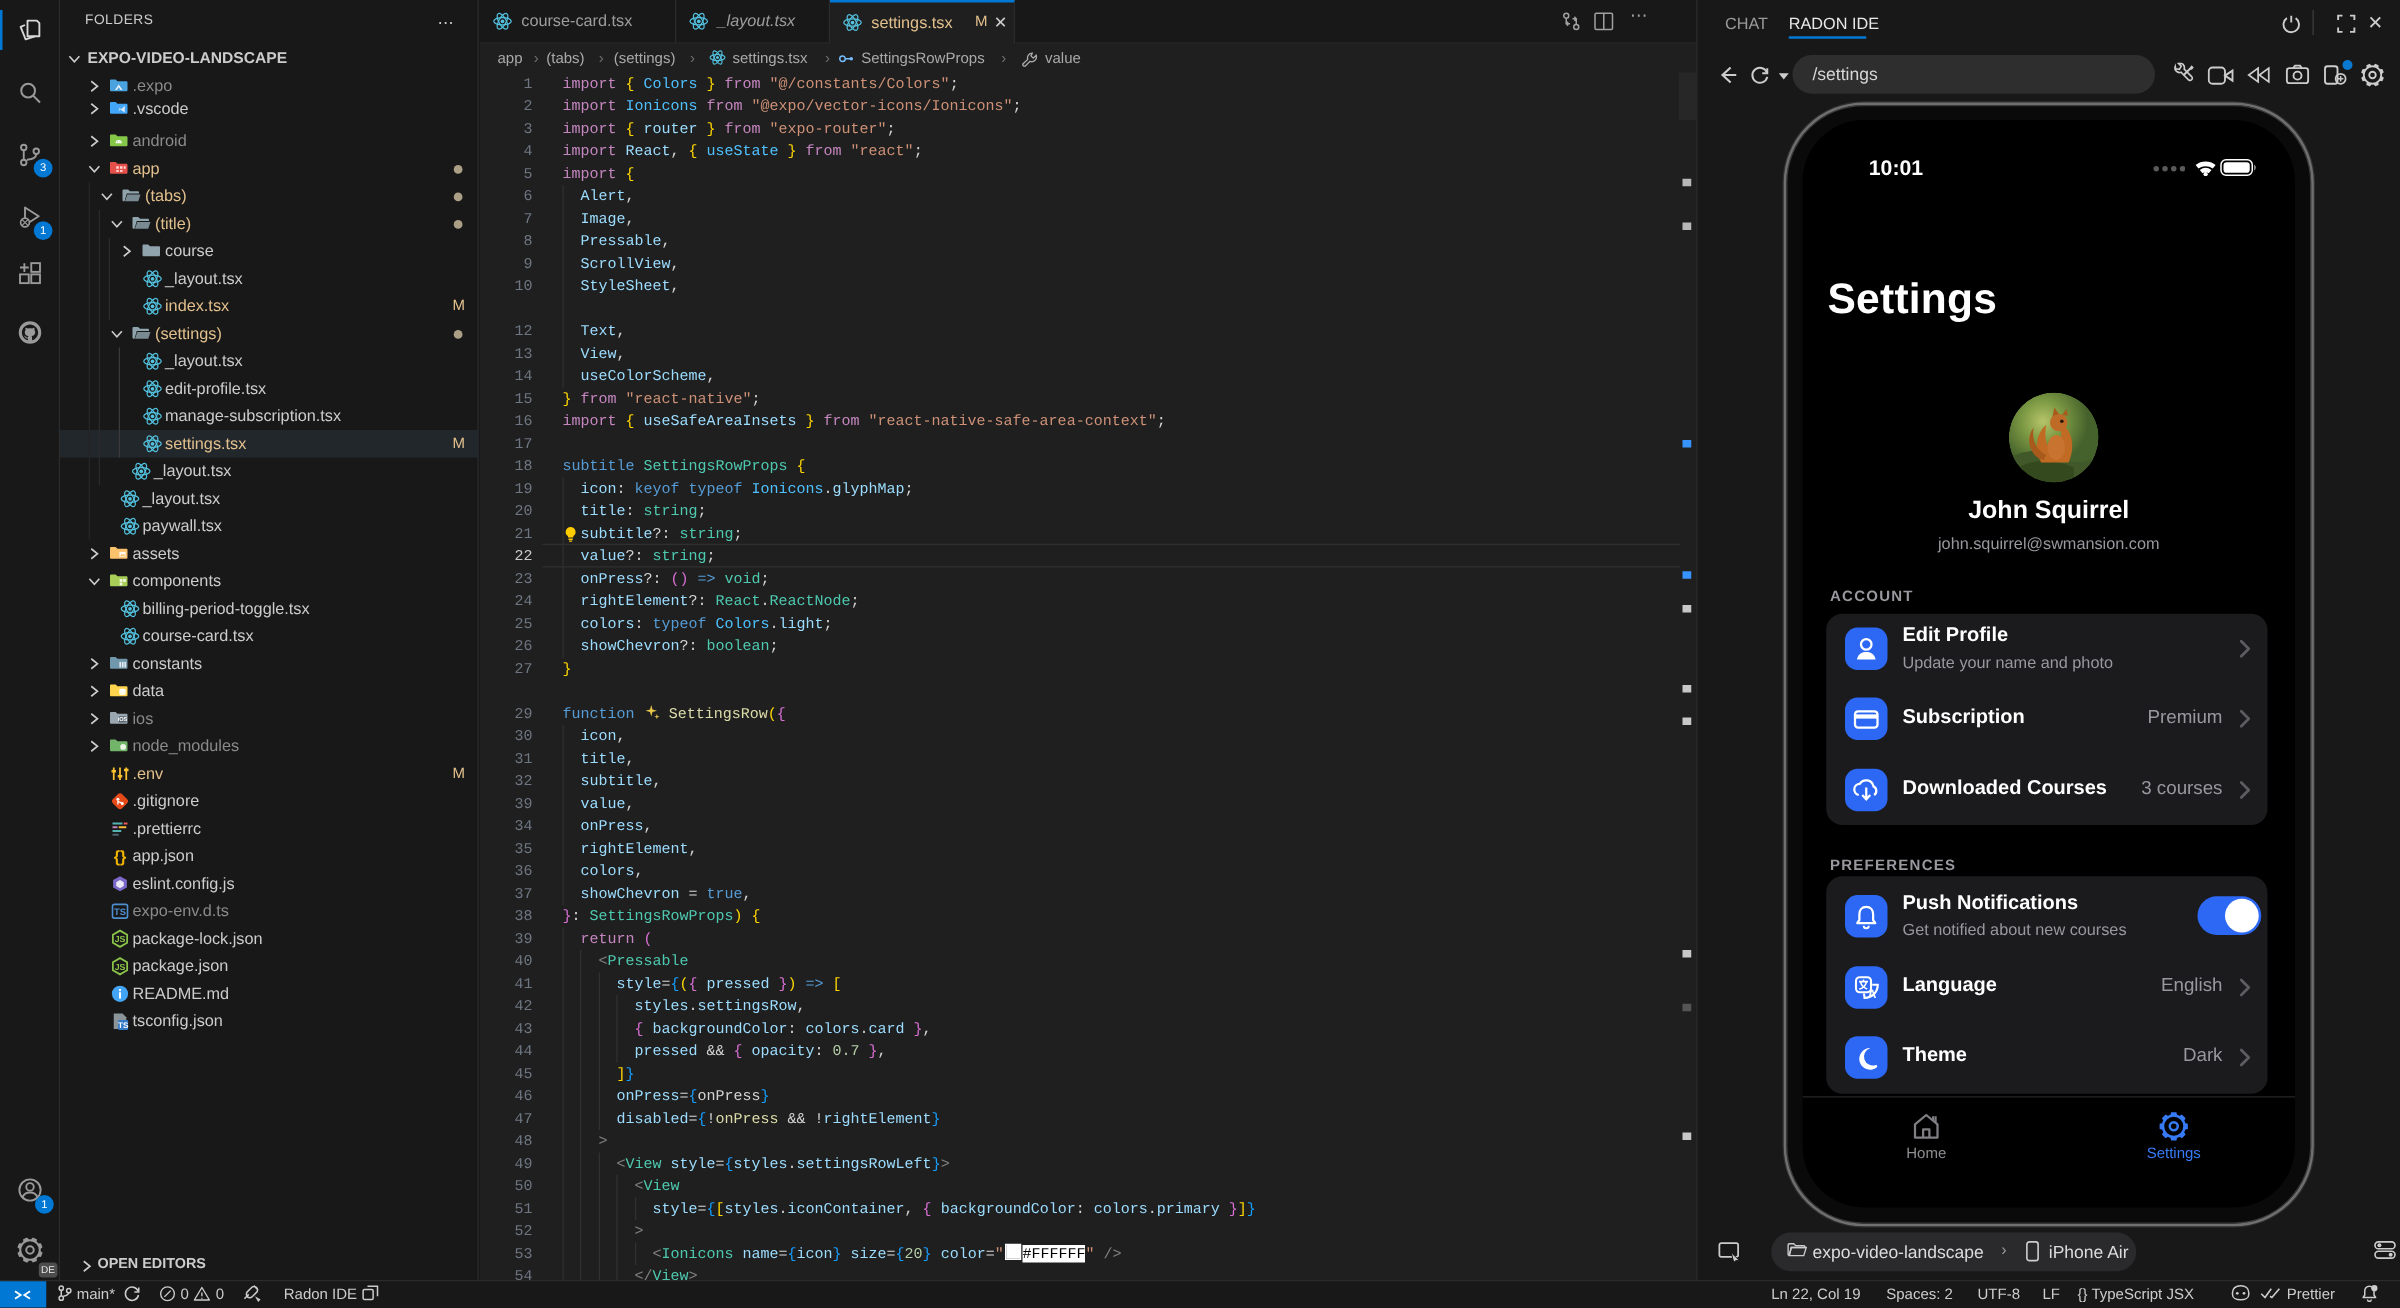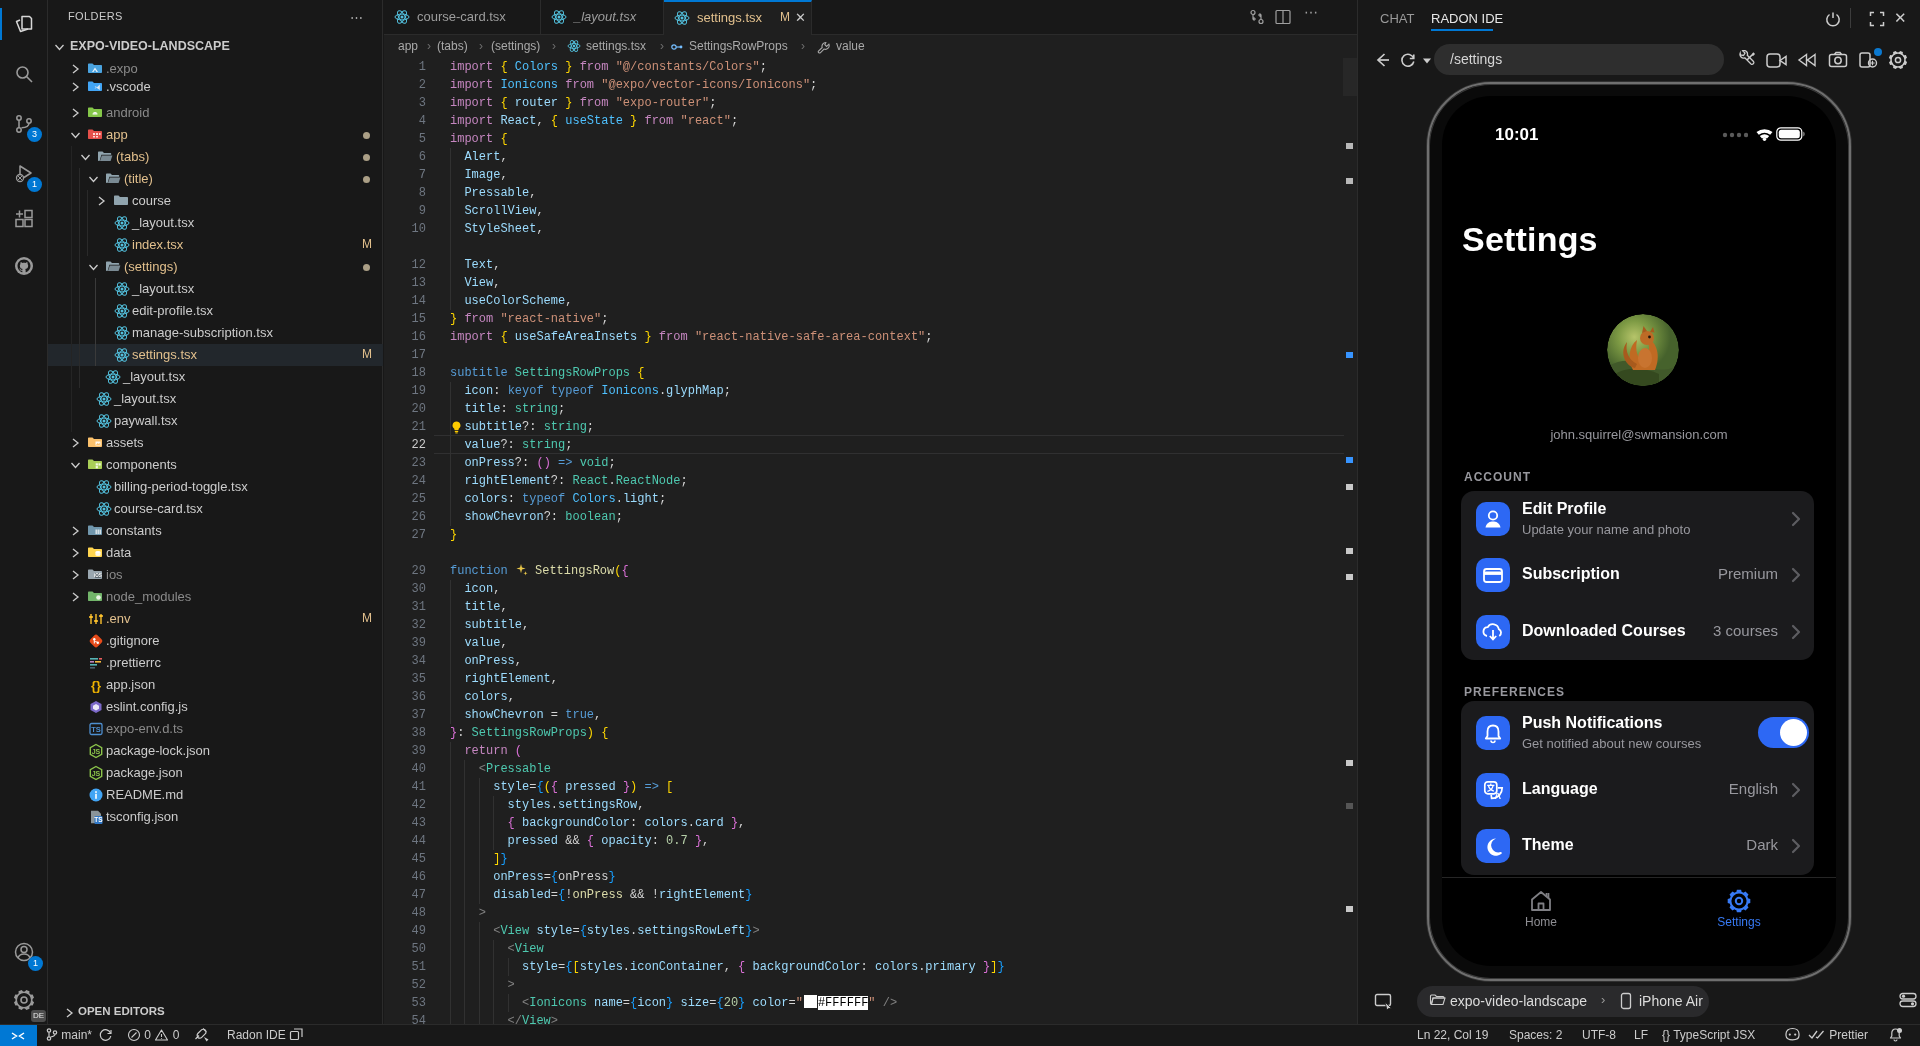--- a/index.html
+++ b/index.html
@@ -1052,20 +1052,21 @@
             <path d="M8 60 C20 52 40 54 52 60 L52 72 L8 72 Z" fill="#35491f"></path>
             <path d="M26 56 C20 46 22 32 30 26 C28 36 30 44 36 48 C42 44 44 34 40 24 C50 28 54 42 48 56 Z" fill="#c06a23"></path>
             <path d="M28 54 C18 52 12 38 20 28 C18 38 22 46 30 50 Z" fill="#a85a1d"></path>
             <ellipse cx="38" cy="44" rx="7" ry="10" fill="#c87430"></ellipse>
             <circle cx="40" cy="24" r="7" fill="#bd6b26"></circle>
             <path d="M35 19 L36.5 12 L40 17 Z" fill="#a85a1d"></path>
             <path d="M43 18 L46 13 L47.5 18.5 Z" fill="#a85a1d"></path>
             <circle cx="42.5" cy="23" r="1.4" fill="#20150c"></circle>
           </svg>
         </div>
+<div style="position:absolute;left:0;top:301px;width:394px;text-align:center;font-size:20px;font-weight:bold;color:#fff">John Squirrel</div>
 <div style="position:absolute;left:0;top:331px;width:394px;text-align:center;font-size:13px;color:#98989e">john.squirrel@swmansion.com</div>
 <div style="position:absolute;left:22px;top:374px;font-size:12px;font-weight:bold;color:#98989e;letter-spacing:1px">ACCOUNT</div>
 <div style="position:absolute;left:19px;top:395px;width:353px;height:169px;border-radius:13px;background:#1b1b1d"></div>
 <div style="position:absolute;left:19px;top:395px;width:353px;height:56px">
           <div style="position:absolute;left:15px;top:11px;width:34px;height:34px;border-radius:10px;background:#2d68f4">
             <svg width="34" height="34" viewBox="0 0 34 34" style="">
               <circle cx="17" cy="13.5" r="4.2" fill="none" stroke="#fff" stroke-width="1.8"></circle>
               <path d="M9.5 25.5 C10.5 20.5 14 19.5 17 19.5 C20 19.5 23.5 20.5 24.5 25.5 Z" fill="#fff"></path>
             </svg>
           </div>

